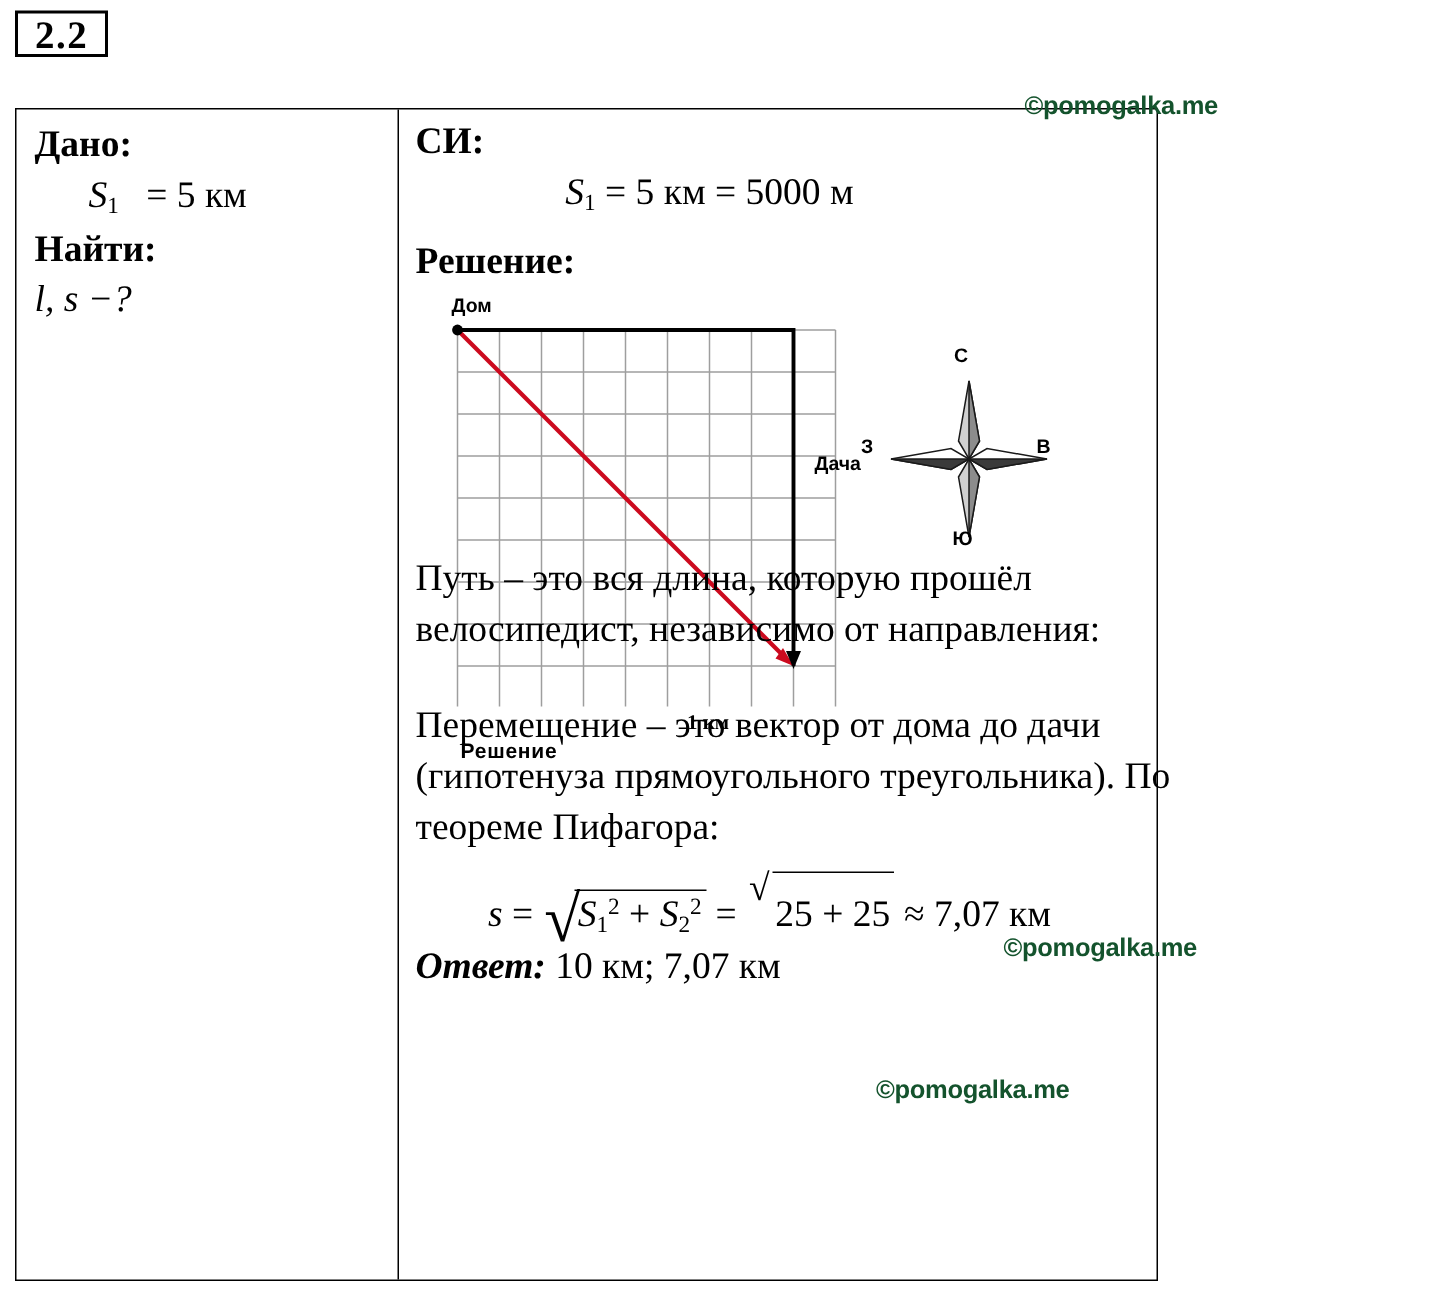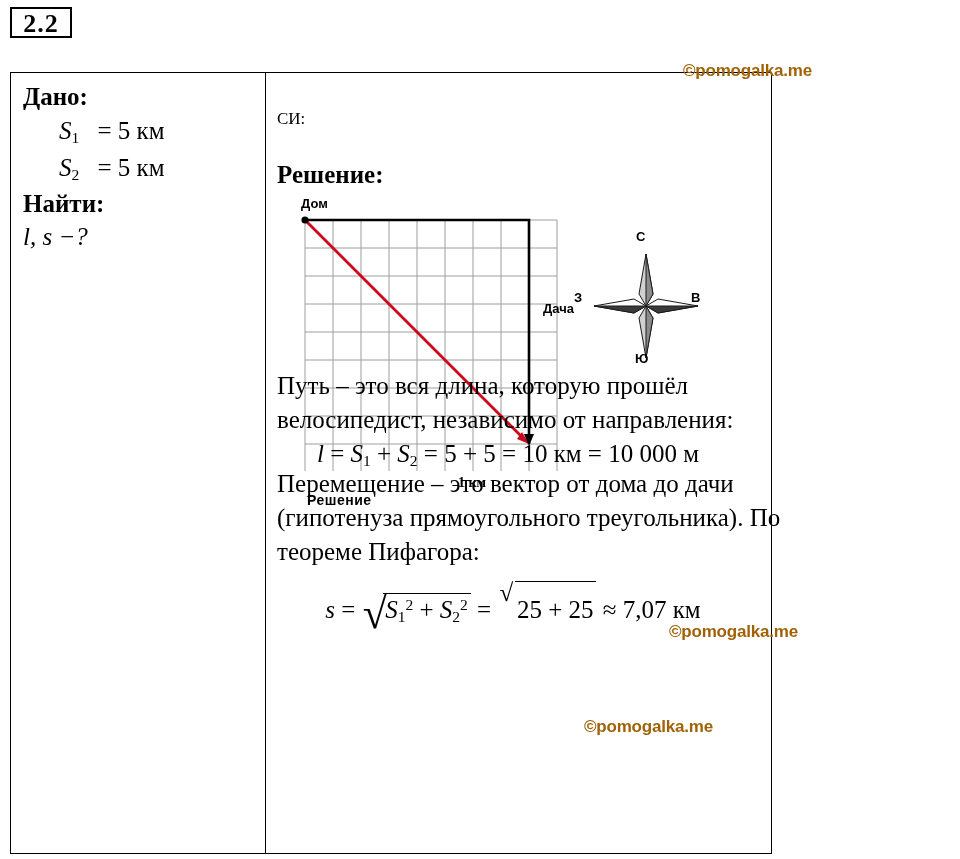--- a/index.html
+++ b/index.html
@@ -94,23 +94,22 @@
     left: 254px;
     top: 0;
     right: 0;
     height: 100%;
     box-sizing: border-box;
   }
   .si-heading {
     position: absolute;
     left: 12px;
     top: 8px;
-    font-weight: normal;
-    font-size: 17px;
-    margin-top: 28px;
+    font-weight: bold;
+    font-size: 25px;
   }
   .si-equation {
     position: absolute;
     left: 0;
     right: 0;
     top: 42px;
     text-align: center;
     font-size: 25px;
     font-style: italic;
     padding-right: 90px;
@@ -248,21 +247,21 @@
   }
   .radical.tall { padding-left: 0.78em; }
   .radical.tall > .radicand { padding-top: 2px; }
 
   
   .watermark {
     position: absolute;
     font-family: "Liberation Sans", sans-serif;
     font-weight: bold;
     font-size: 17px;
-    color: #a16207;
+    color: #14532d;
     letter-spacing: -0.2px;
     white-space: nowrap;
   }
   #watermark-top { left: 683px; top: 61px; }
   #watermark-mid { left: 669px; top: 622px; }
   #watermark-low { left: 584px; top: 717px; }
 </style>
 </head>
 <body>
 
@@ -274,32 +273,32 @@
 
   <div id="column-divider"></div>
 
   <div id="given-column">
     <div class="given-heading">Дано:</div>
 
     <div class="given-line">
       <span>S</span><sub>1</sub><span class="up"> = 5 км</span>
     </div>
 
-    <div class="given-line">
-      <span>S</span><sub>2</sub><span class="up"> = 5 км</span>
-    </div>
 
     <div class="given-heading" style="margin-top:2px;">Найти:</div>
     <div class="find-line">l, s −?</div>
   </div>
 
   <div id="solution-column">
 
     <div class="si-heading">СИ:</div>
 
+    <div class="si-equation">
+      <span>S</span><sub>1</sub><span class="up"> = 5 км = 5000 м</span>
+    </div>
 
     <div class="decision-heading">Решение:</div>
 
     <div id="map-diagram">
 
       <svg width="430" height="275" viewBox="0 0 430 275">
 
         <g stroke="#9e9e9e" stroke-width="1" fill="none">
           <line x1="14" y1="24" x2="266" y2="24"></line>
           <line x1="14" y1="52" x2="266" y2="52"></line>
@@ -361,31 +360,32 @@
 
       <div id="scale-bar-row">
         <div id="scale-label">Решение</div>
         <div id="scale-distance-label">1 км</div>
       </div>
     </div>
 
     <div class="prose" id="path-text-1">Путь – это вся длина, которую прошёл</div>
     <div class="prose" id="path-text-2">велосипедист, независимо от направления:</div>
 
-    <div class="formula" id="path-formula">
-      <span>l</span><span class="up"> = </span><span>S</span><sub>1</sub><span class="up"> + </span><span>S</span><sub>2</sub><span class="up"> = 5 + 5 = 10 км = 10 000 м</span>
-    </div>
 
     <div class="prose" id="disp-text-1">Перемещение – это вектор от дома до дачи</div>
     <div class="prose" id="disp-text-2">(гипотенуза прямоугольного треугольника). По</div>
     <div class="prose" id="disp-text-3">теореме Пифагора:</div>
 
     <div class="formula" id="pythagoras-formula">
       <span>s</span><span class="up"> = </span><span class="radical tall"><span class="sign up">√</span><span class="radicand"><span>S</span><sub>1</sub><sup>2</sup><span class="up"> + </span><span>S</span><sub>2</sub><sup>2</sup></span></span><span class="up"> = </span><span class="radical up"><span class="sign">√</span><span class="radicand">25 + 25</span></span><span class="up"> ≈ 7,07 км</span>
     </div>
 
+    <div id="answer-line">
+      <span class="answer-label">Ответ:</span>
+      <span>10 км; 7,07 км</span>
+    </div>
 
   </div>
 </div>
 
 <div class="watermark" id="watermark-top">©pomogalka.me</div>
 <div class="watermark" id="watermark-mid">©pomogalka.me</div>
 <div class="watermark" id="watermark-low">©pomogalka.me</div>
 
 </body></html>

